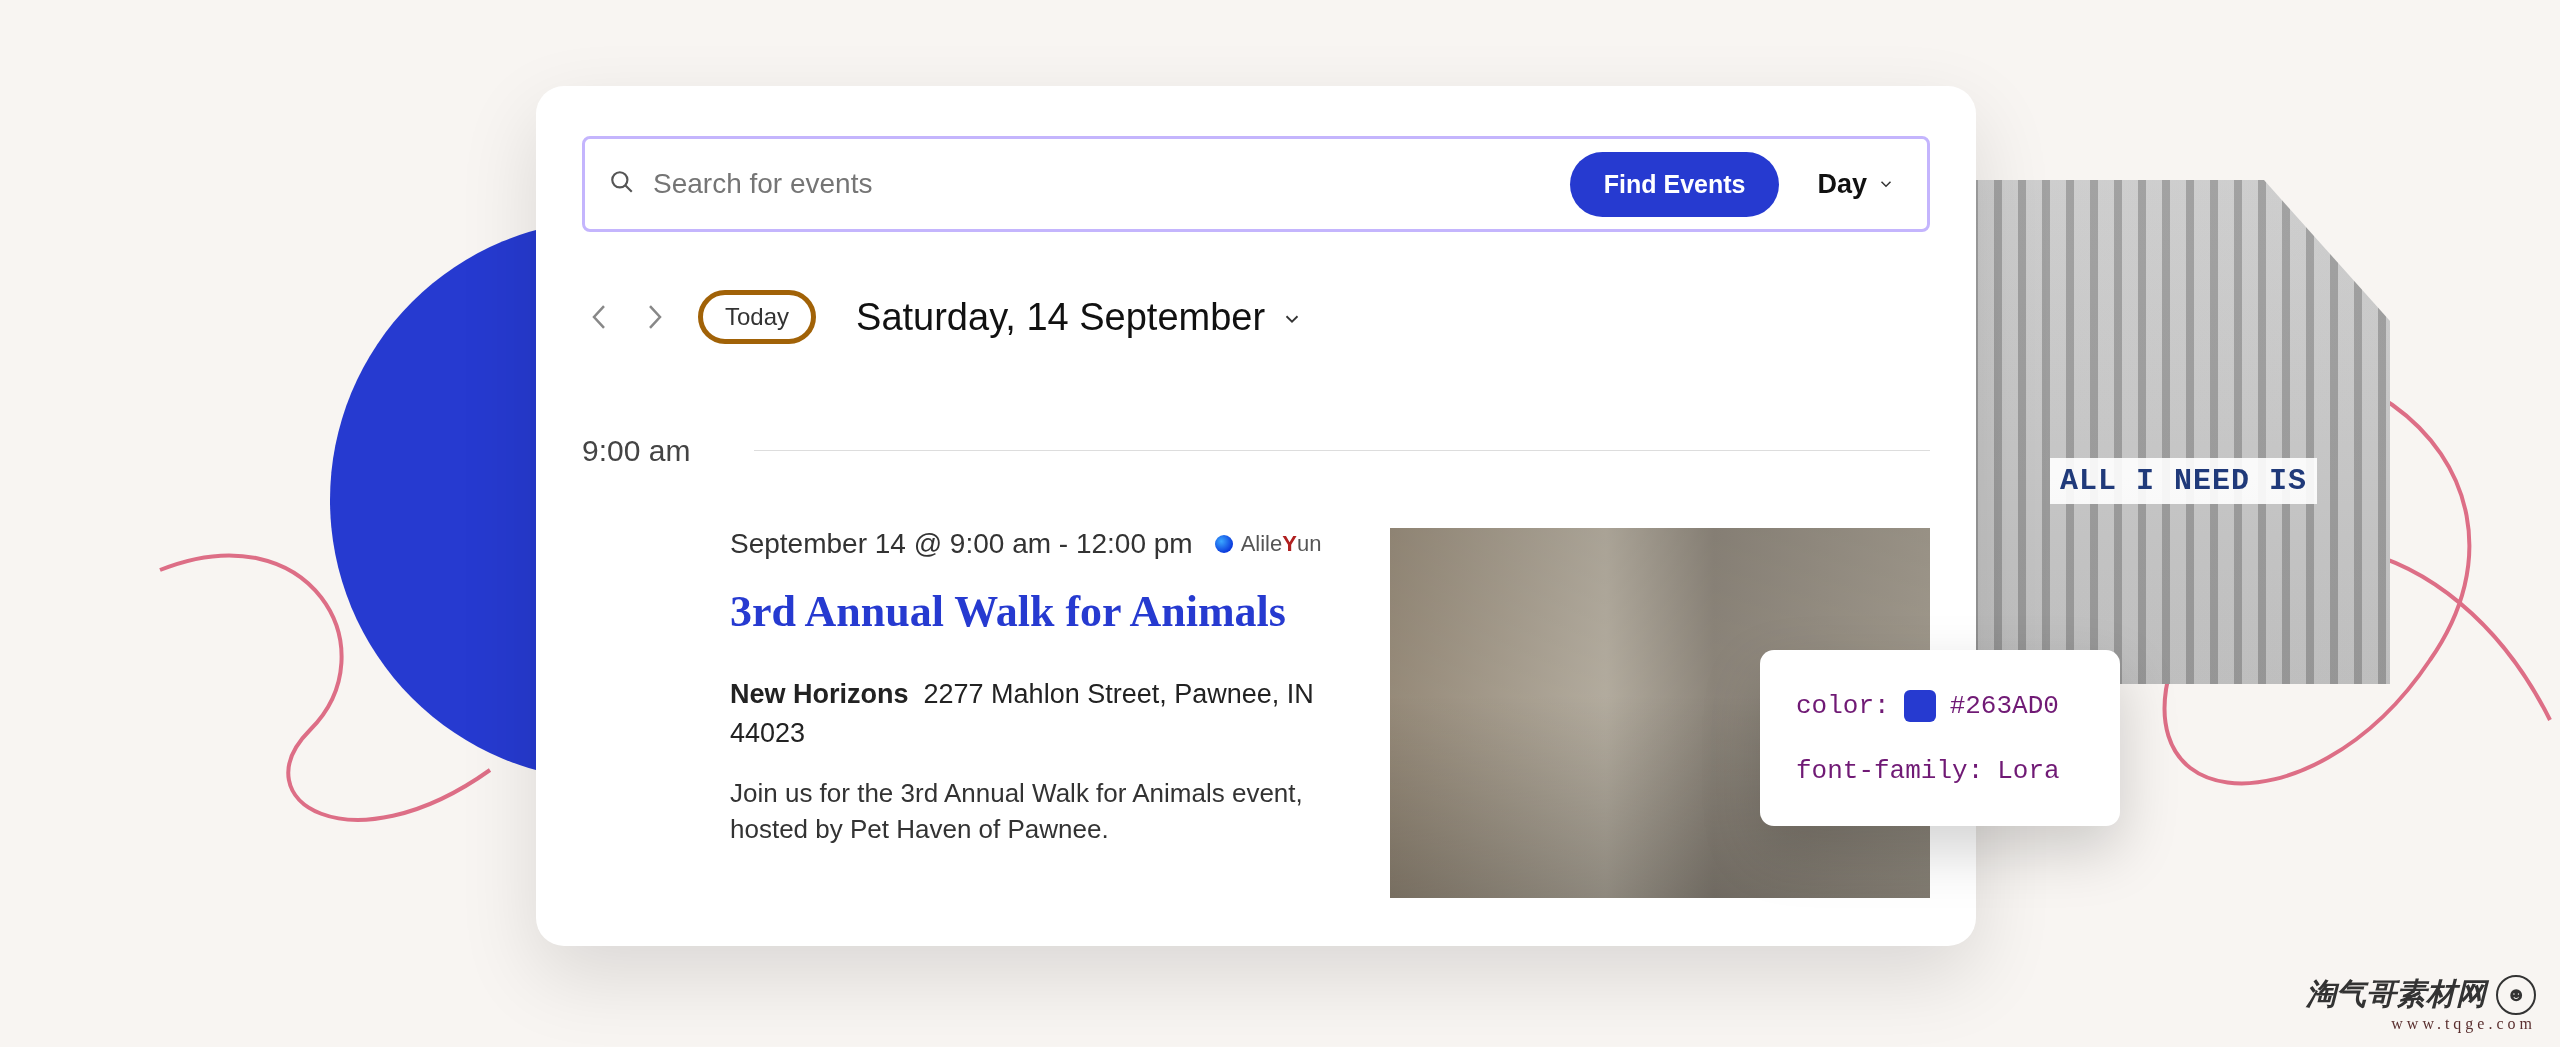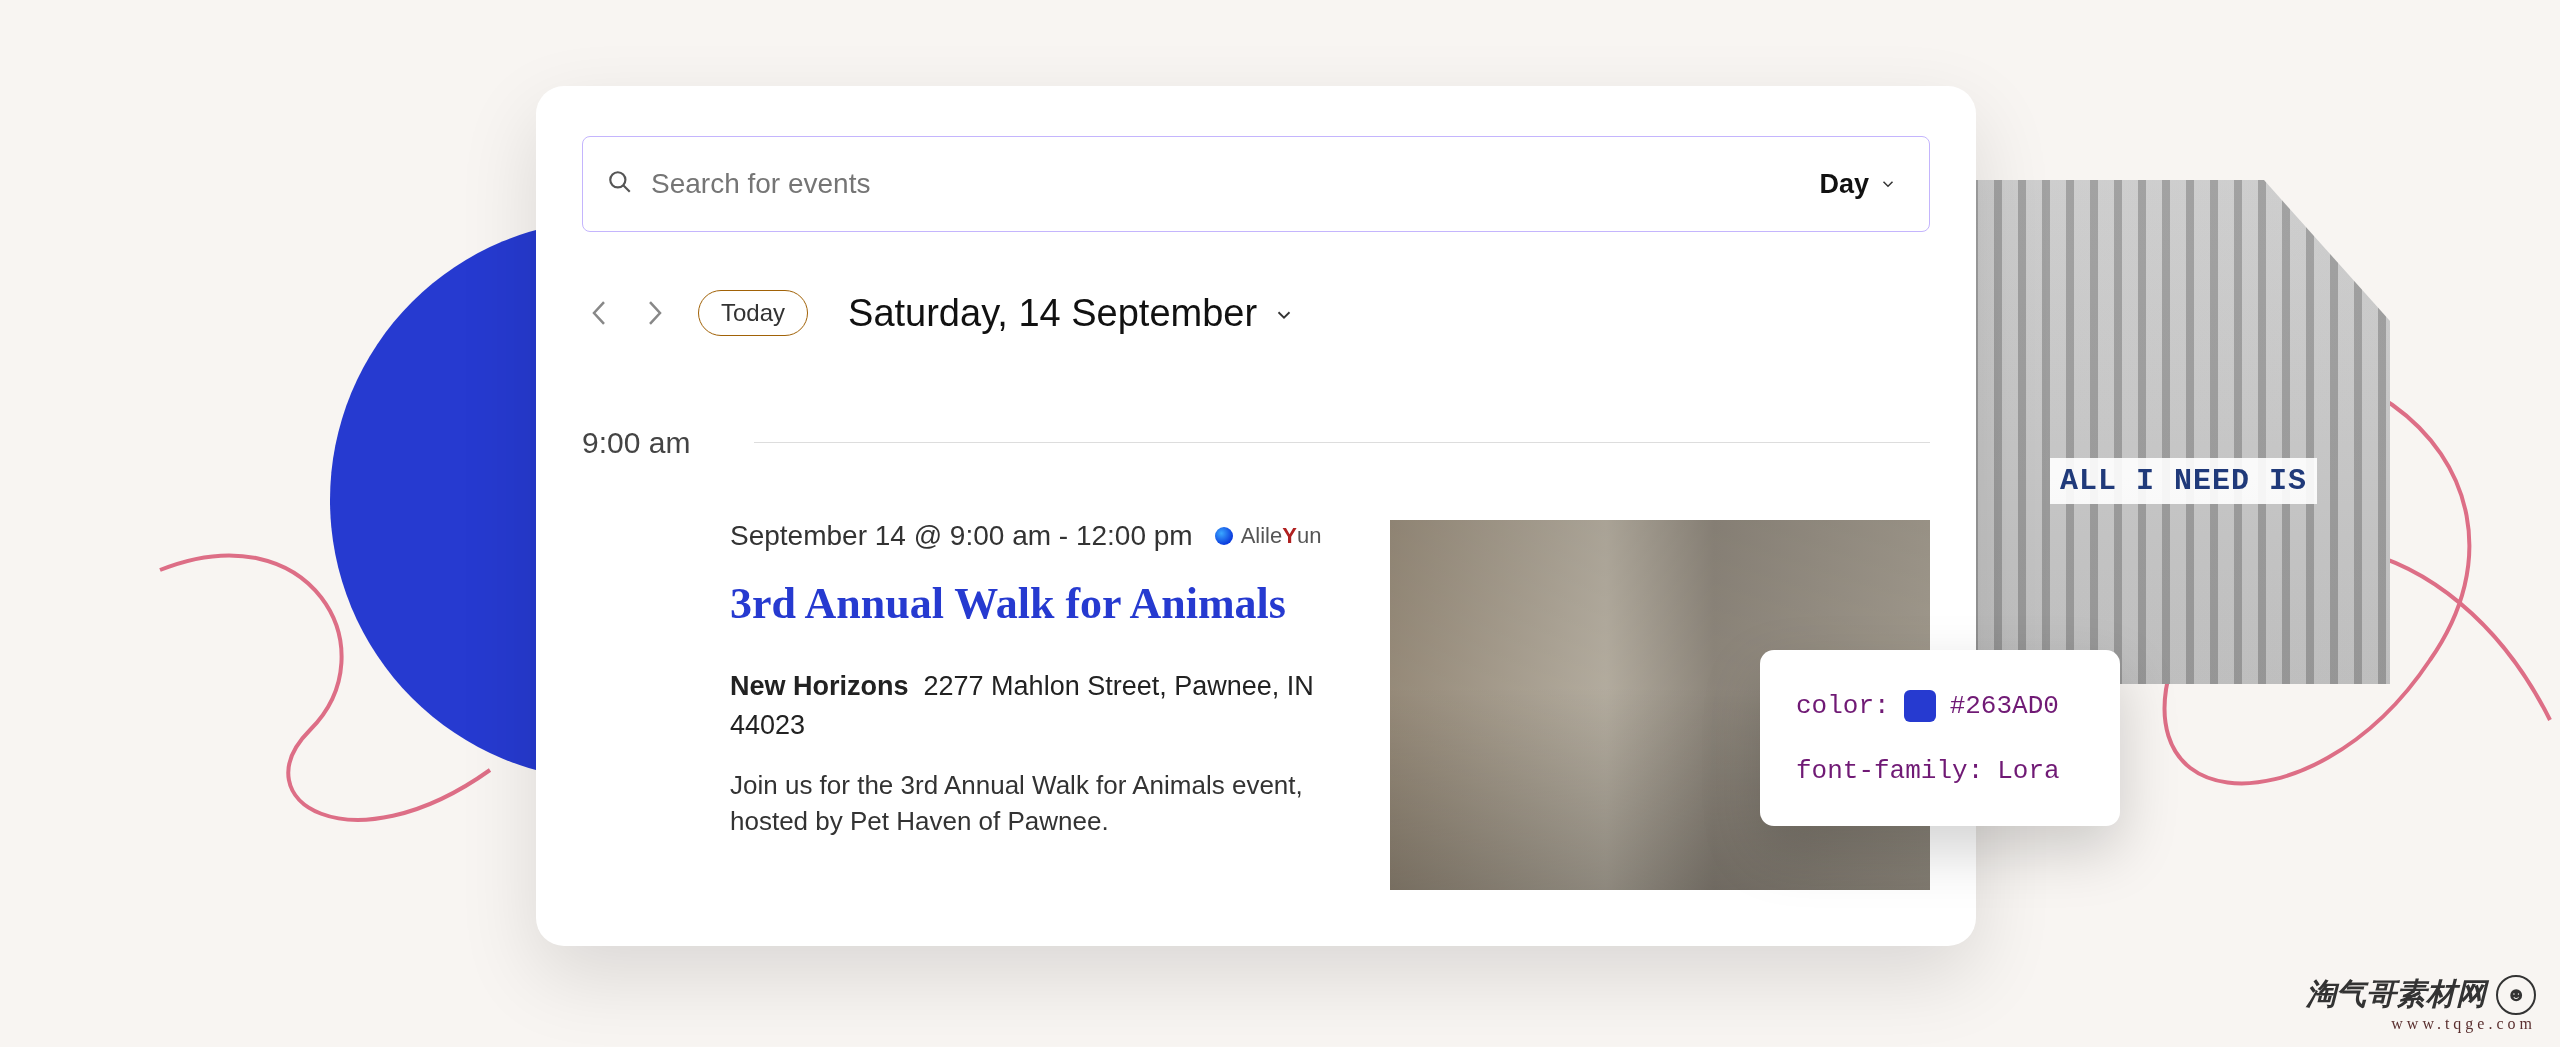--- a/index.html
+++ b/index.html
@@ -89,21 +89,21 @@
     border-radius: 28px;
     box-shadow: 0 30px 80px rgba(0,0,0,0.12);
     z-index: 5;
     padding: 50px 46px 40px 46px;
   }
 
   
   .topbar {
     display: flex;
     align-items: center;
-    border: 1px solid #c4b5fd;
+    border: 3px solid #c4b5fd;
     border-radius: 8px;
     height: 96px;
     padding: 0 24px;
     gap: 20px;
   }
   .topbar .search-wrap {
     display: flex;
     align-items: center;
     gap: 18px;
     flex: 1;
@@ -146,21 +146,21 @@
     gap: 22px;
     margin-top: 58px;
   }
   .navrow .chev {
     width: 34px; height: 34px;
     display:flex; align-items:center; justify-content:center;
     cursor:pointer;
   }
   .navrow .chev svg { width: 20px; height: 34px; stroke:#888; stroke-width:3; fill:none; }
   .navrow .today {
-    border: 1px solid #a16207;
+    border: 5px solid #a16207;
     border-radius: 999px;
     font-size: 24px;
     padding: 8px 22px;
     color:#333;
     background:#fff;
     cursor:pointer;
     margin-left: 4px;
   }
   .navrow .datehead {
     display:flex; align-items:center; gap:16px;
@@ -314,20 +314,21 @@
   <div class="topbar">
     <div class="search-wrap">
       <span>
         <svg viewBox="0 0 24 24">
             <circle cx="10" cy="10" r="7"></circle>
             <line x1="15" y1="15" x2="21" y2="21"></line>
           </svg>
       </span>
       <input type="text" placeholder="Search for events" style="">
     </div>
+    <button class="find-btn">Find Events</button>
     <div class="view-select">
       <span>Day</span>
       <span>
         <svg viewBox="0 0 24 24">
             <polyline points="6 9 12 15 18 9"></polyline>
           </svg>
       </span>
     </div>
   </div>
 

